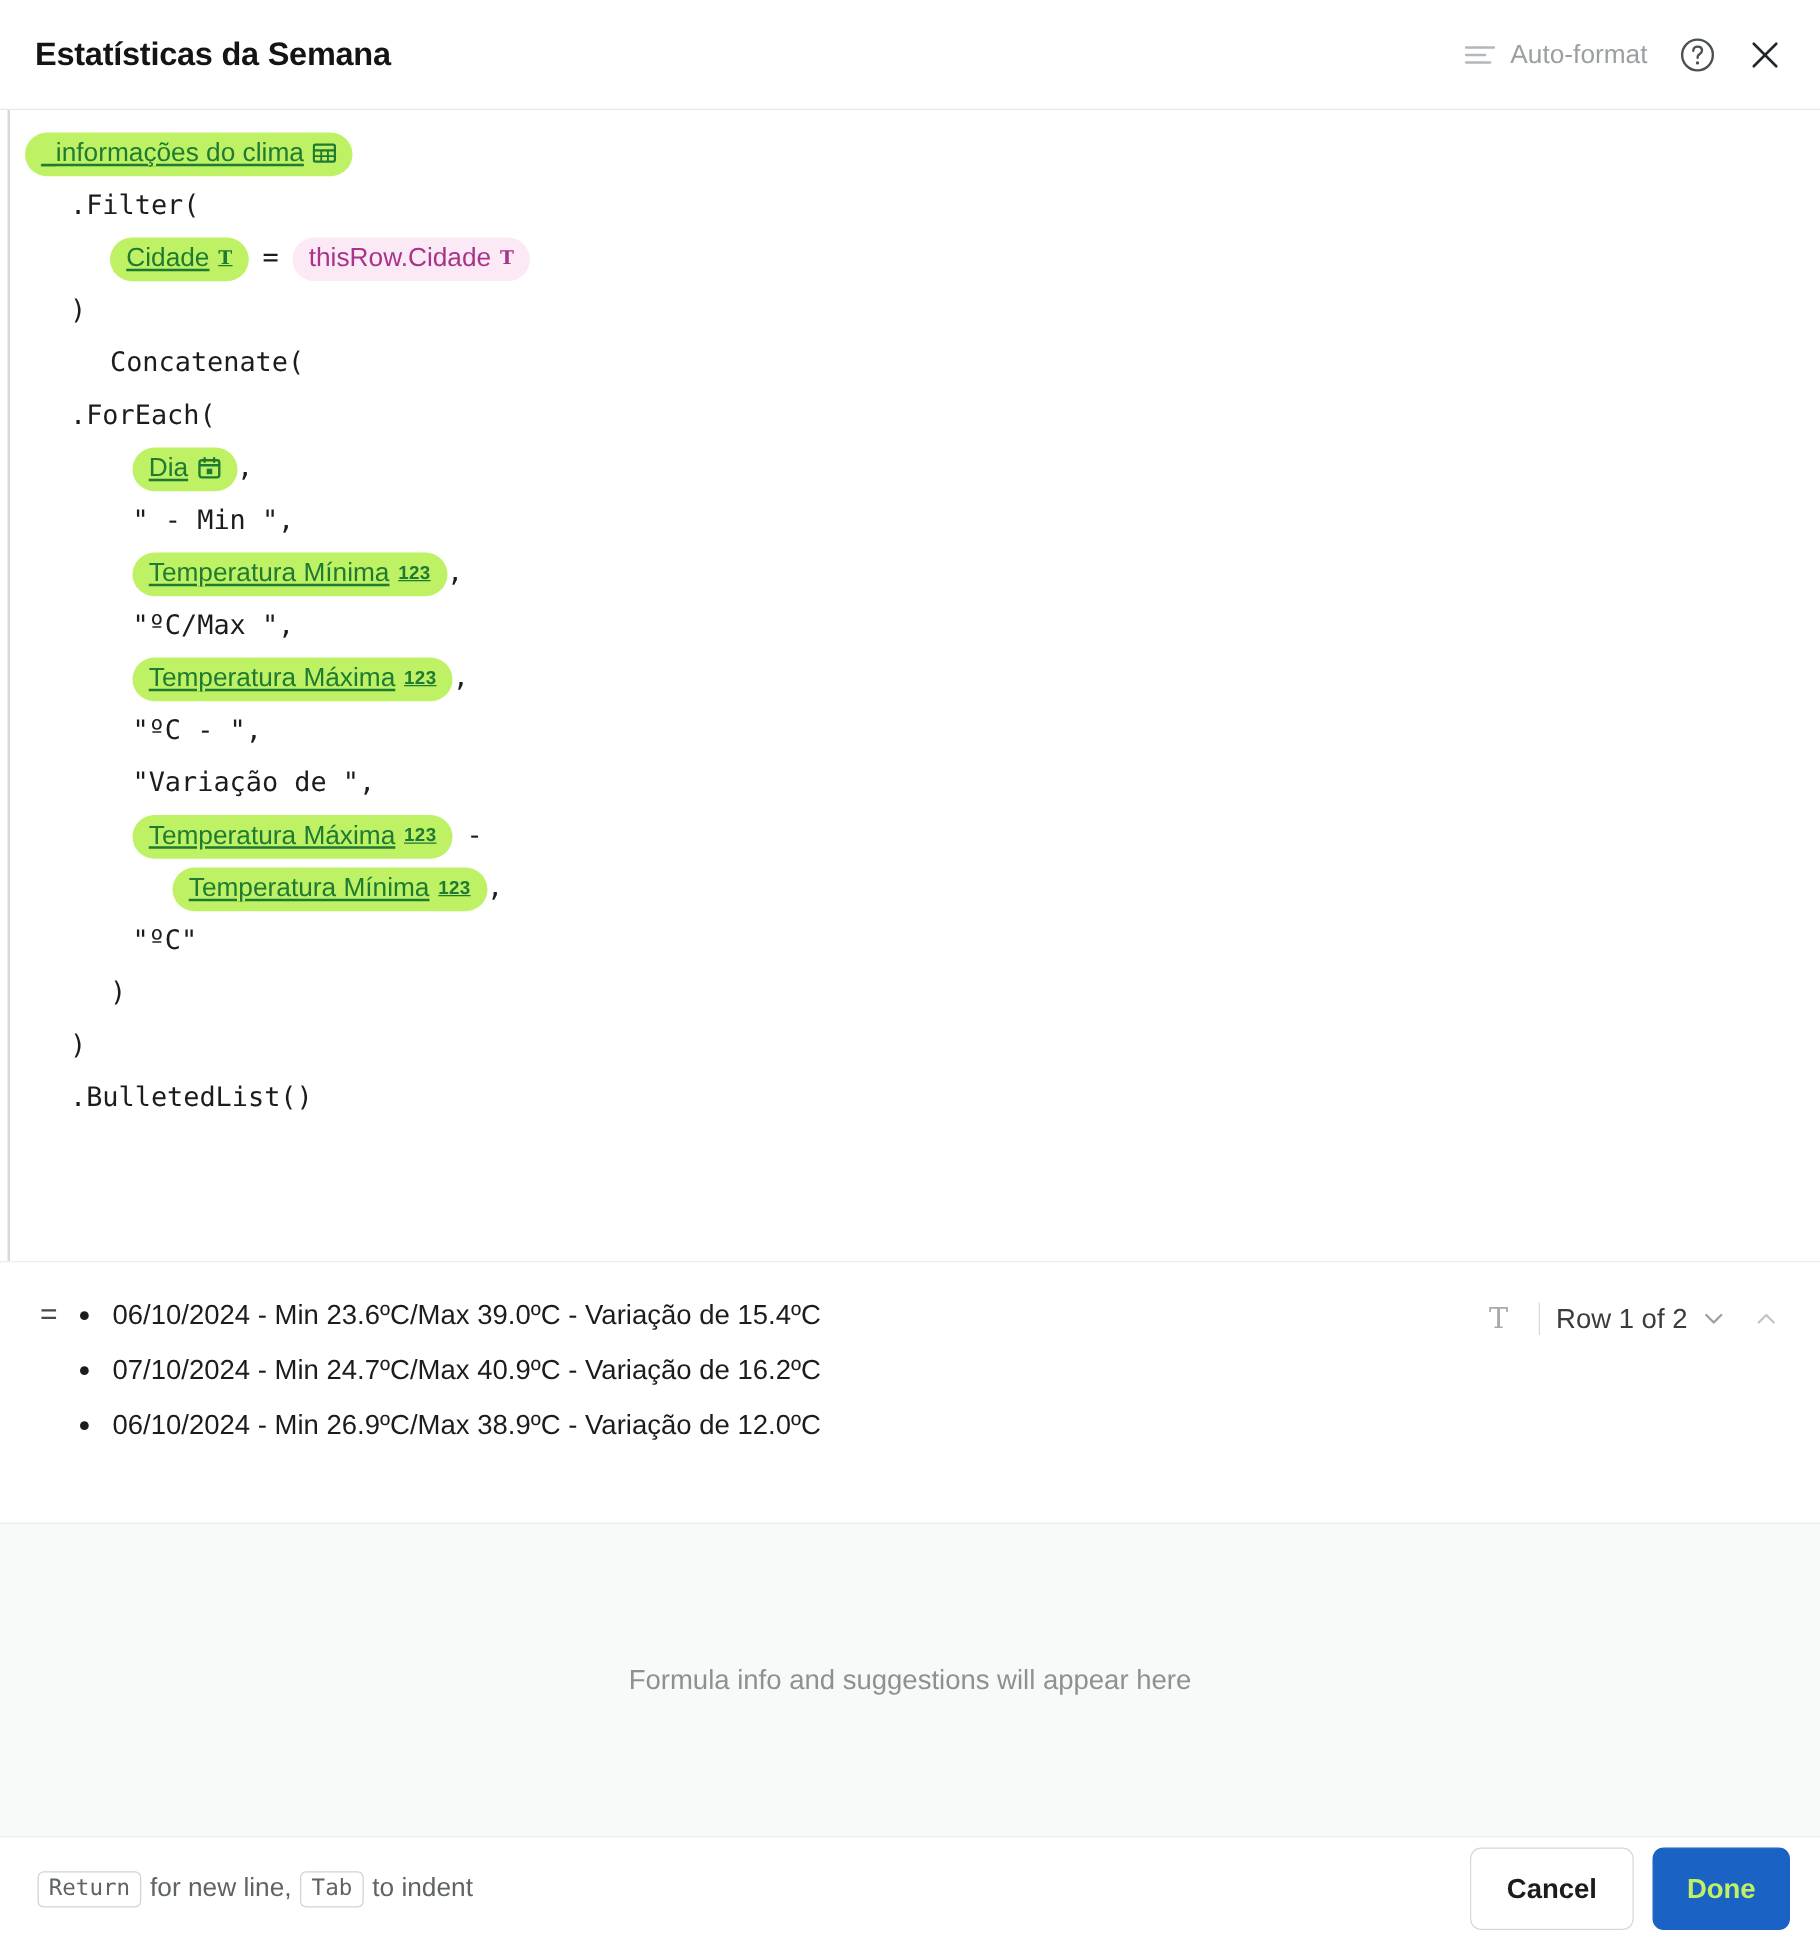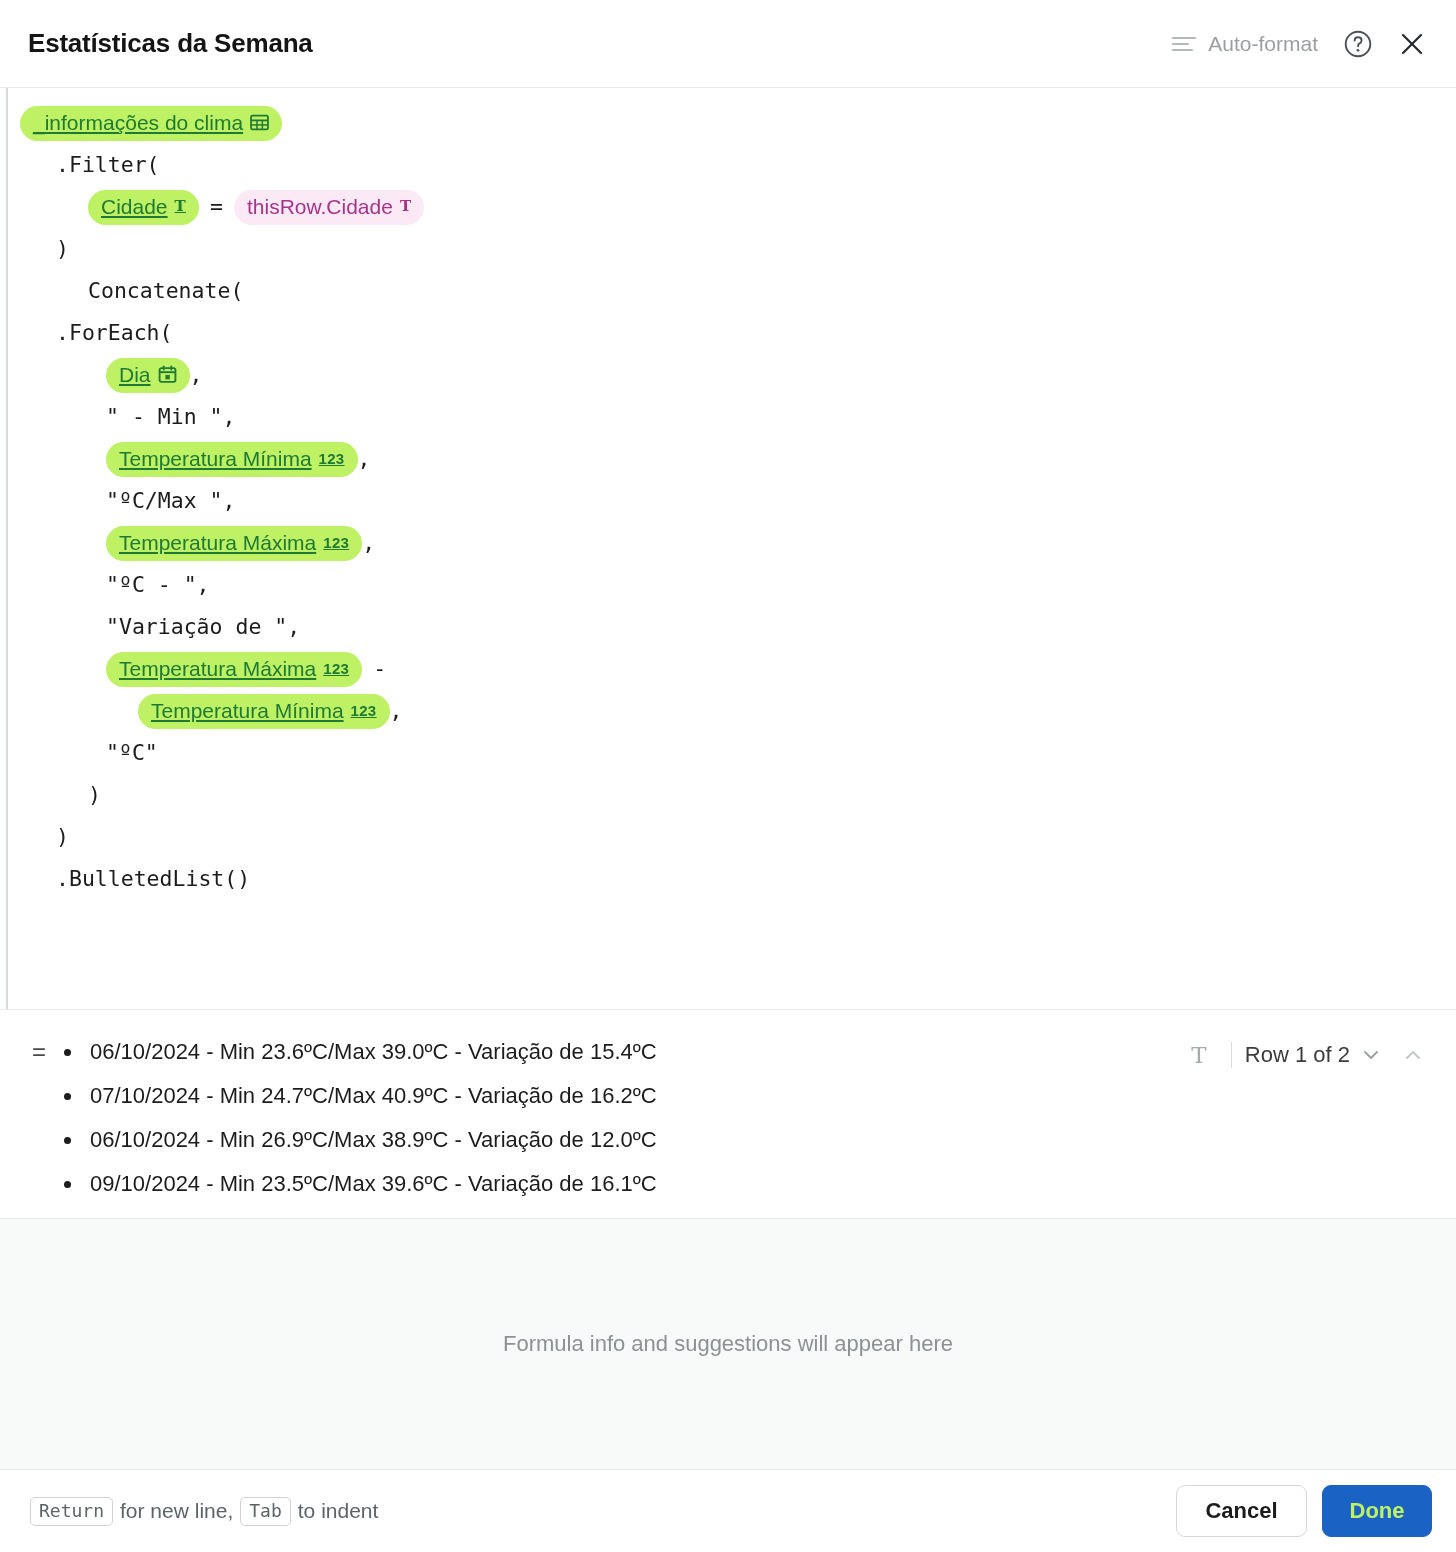--- a/index.html
+++ b/index.html
@@ -256,21 +256,21 @@
     line-height: 22px;
     background: #ffffff;
   }
   .hint-sep { padding: 0 7px 0 7px; }
   .footer-buttons { display: flex; align-items: center; gap: 15px; }
   .btn {
     font-size: 22px;
     font-weight: bold;
     border-radius: 9px;
     padding: 0 26px;
-    height: 52px;
+    height: 66px;
     display: flex;
     align-items: center;
     justify-content: center;
     cursor: pointer;
     white-space: nowrap;
   }
   .btn-cancel {
     background: #ffffff;
     border: 1px solid #d6d9da;
     color: #1c1c1c;
@@ -451,21 +451,20 @@
 
     </div>
   </div>
 
   <div class="result-bar">
     <div class="eq-sign">=</div>
     <ul class="result-list">
       <li>06/10/2024 - Min 23.6ºC/Max 39.0ºC - Variação de 15.4ºC</li>
       <li>07/10/2024 - Min 24.7ºC/Max 40.9ºC - Variação de 16.2ºC</li>
       <li>06/10/2024 - Min 26.9ºC/Max 38.9ºC - Variação de 12.0ºC</li>
-      <li>09/10/2024 - Min 23.5ºC/Max 39.6ºC - Variação de 16.1ºC</li>
     </ul>
     <div class="result-meta">
       <div class="type-ico">T</div>
       <div class="meta-divider"></div>
       <div class="row-counter">Row 1 of 2</div>
       <div class="chev-btn">
         <span>
           <svg width="22" height="22" viewBox="0 0 22 22">
             <polyline points="5,8 11,14 17,8" fill="none" stroke="#9ca0a2" stroke-width="1.9" stroke-linecap="round" stroke-linejoin="round"></polyline>
           </svg>

